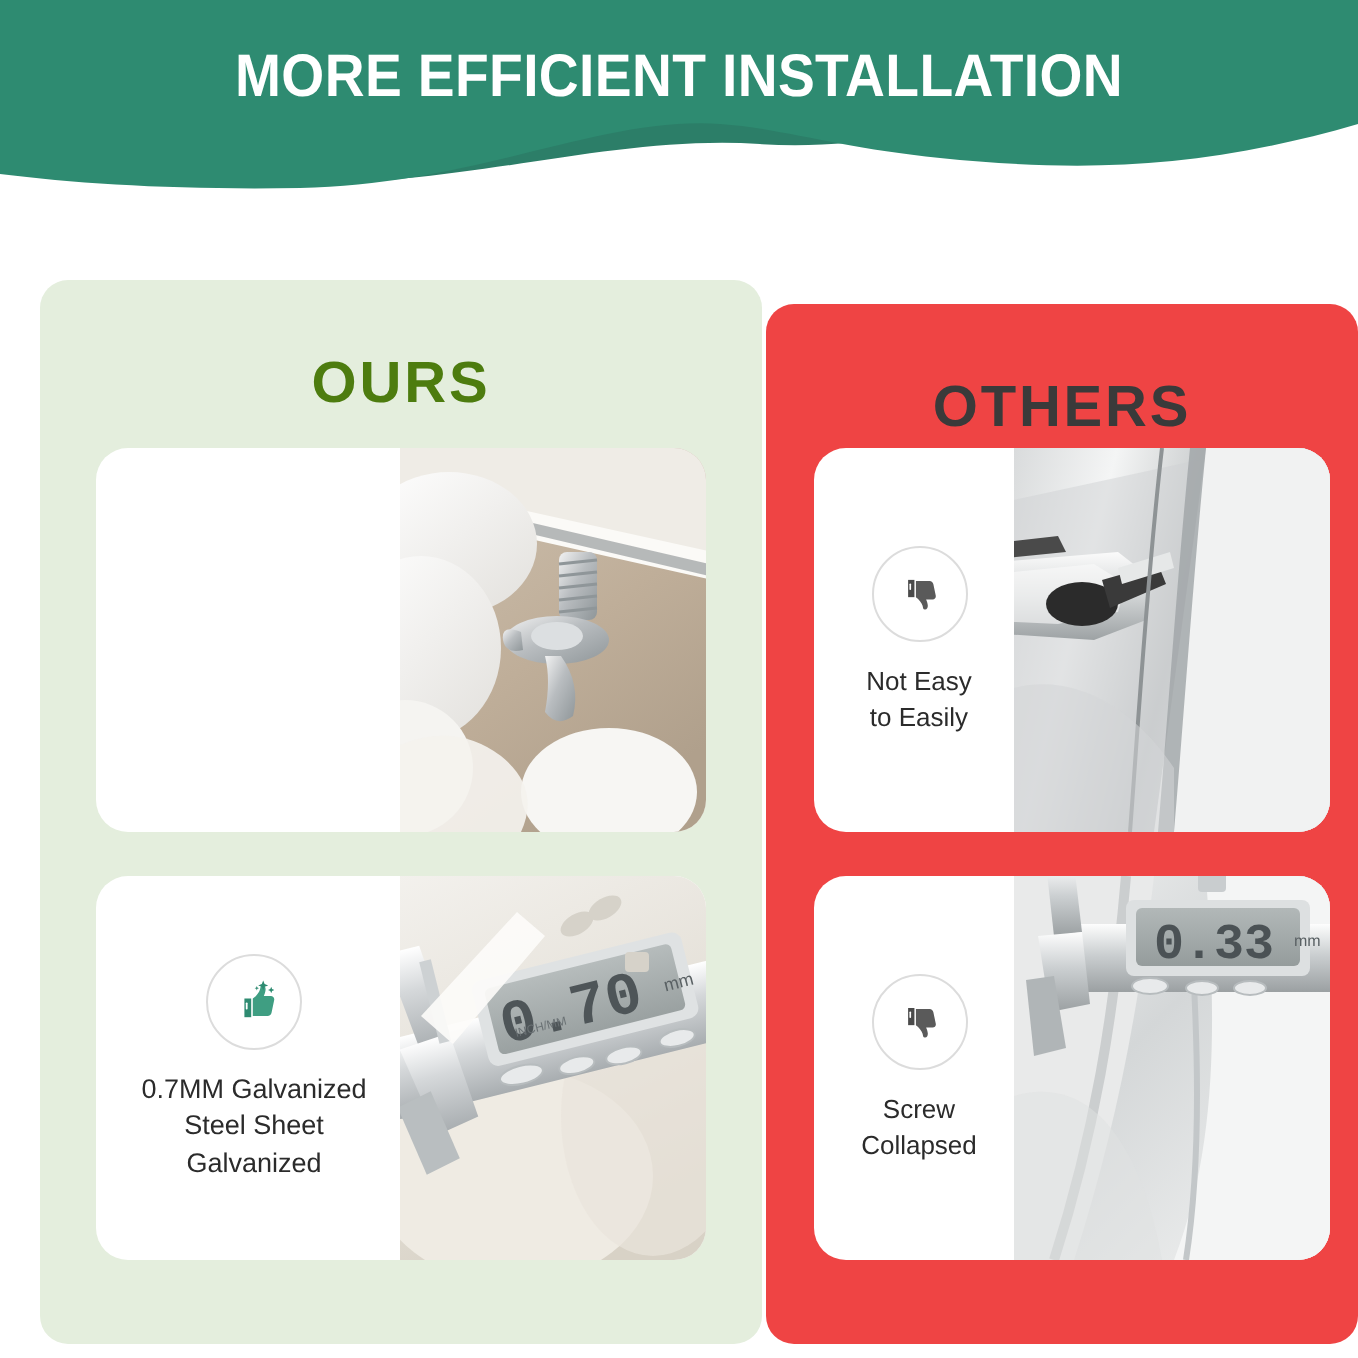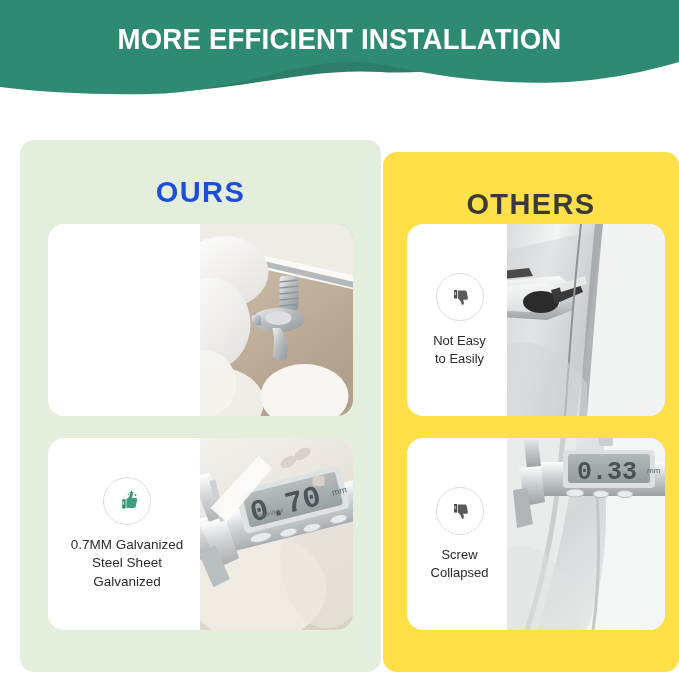--- a/index.html
+++ b/index.html
@@ -62,34 +62,34 @@
     top: 140px;
     width: 361px;
     height: 532px;
     background: #e4eedd;
   }
   #panel-others {
     left: 383px;
     top: 152px;
     width: 296px;
     height: 520px;
-    background: #fde047;
+    background: #ef4444;
   }
 
   .panel-heading {
     position: absolute;
     width: 100%;
     text-align: center;
     font-weight: bold;
     font-size: 29px;
     letter-spacing: 1.4px;
   }
   #heading-ours {
     top: 36px;
-    color: #1d4ed8;
+    color: #4d7c0f;
   }
   #heading-others {
     top: 36px;
     color: #3a3a3a;
   }
 
   
   .card {
     position: absolute;
     background: #ffffff;

